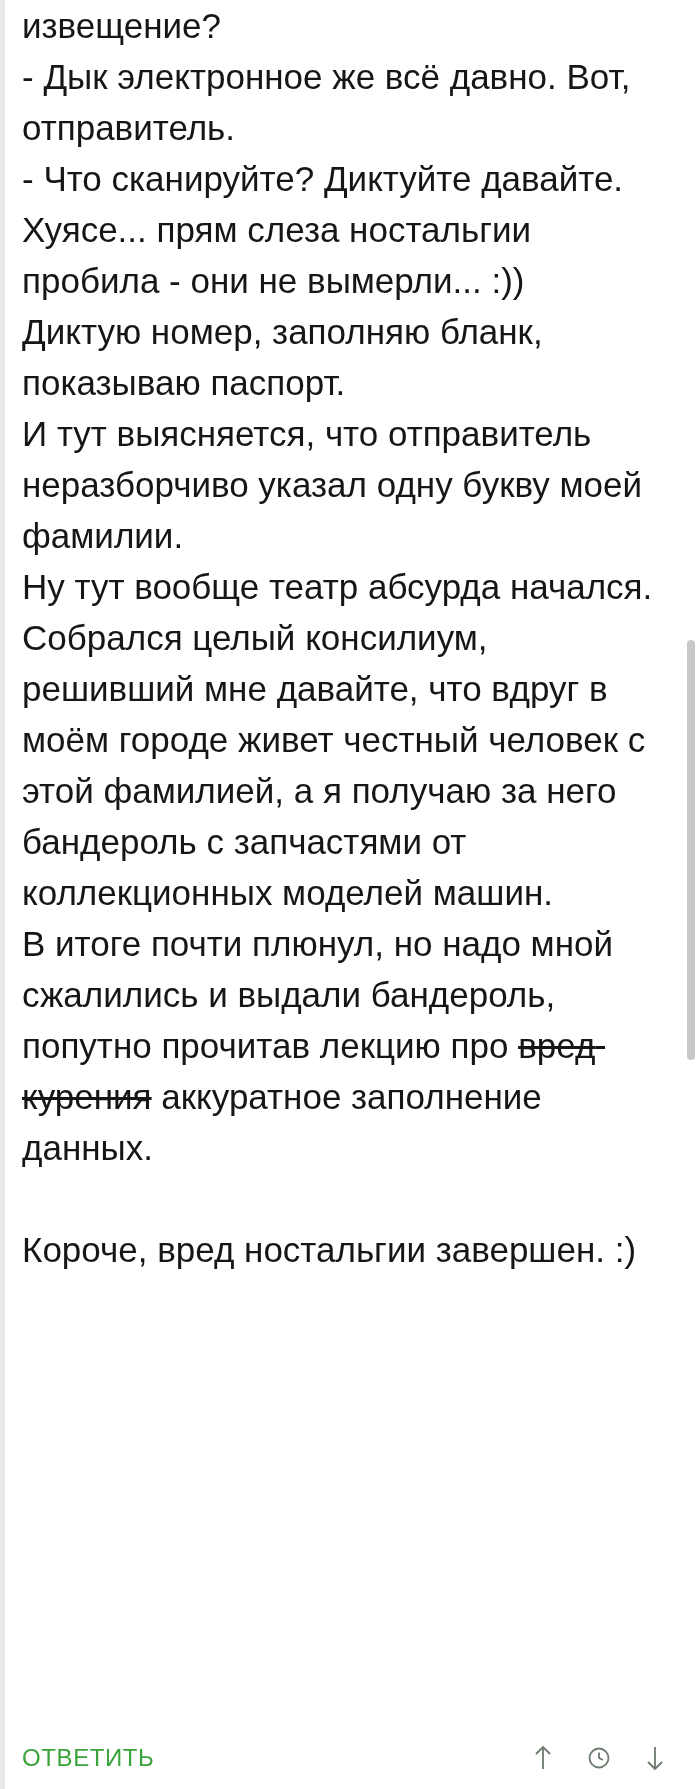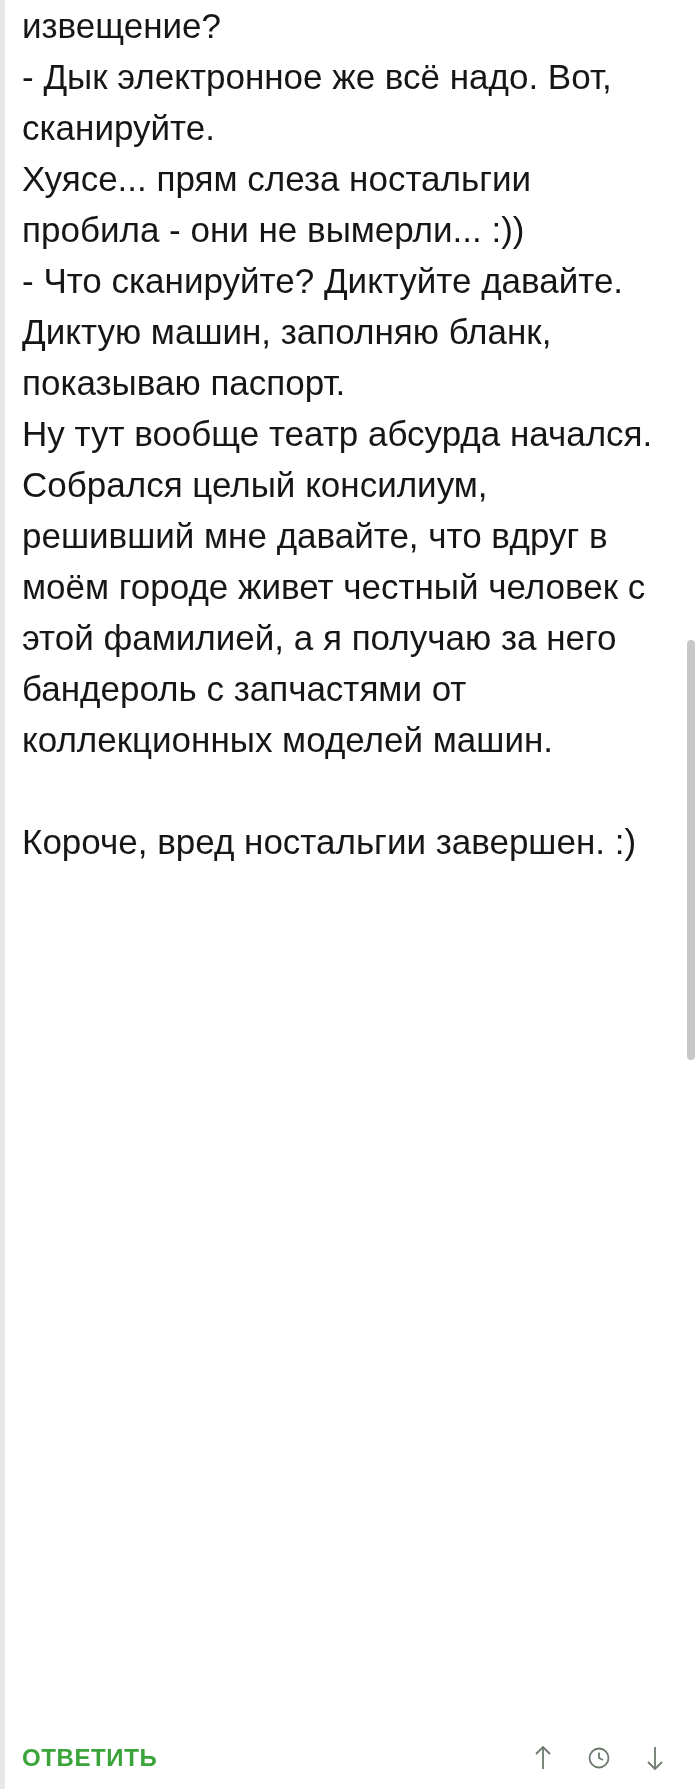--- a/index.html
+++ b/index.html
@@ -54,21 +54,21 @@
     bottom: 8px;
     height: 46px;
     display: flex;
     align-items: center;
     padding: 0 28px 0 22px;
   }
   .reply-btn {
     color: #3aa43a;
     font-size: 24px;
     letter-spacing: 0.6px;
-    font-weight: 700;
+    font-weight: 400;
     text-transform: uppercase;
     cursor: pointer;
     background: none;
     border: none;
     padding: 0;
     font-family: "Liberation Sans", sans-serif;
   }
   .footer-spacer { flex: 1 1 auto; }
   .footer-icons {
     display: flex;
@@ -105,25 +105,27 @@
 </style>
 </head>
 <body>
 
 <div class="page">
 
   <div class="left-bar"></div>
 
   <div class="comment-body">
     <div class="comment-text">извещение?</div>
-    <div class="comment-text">- Дык электронное же всё надо. Вот, сканируйте.</div>
+    <div class="comment-text">- Дык электронное же всё давно. Вот, отправитель.</div>
+    <div class="comment-text">- Что сканируйте? Диктуйте давайте.</div>
     <div class="comment-text">Хуясе... прям слеза ностальгии пробила - они не вымерли... :))</div>
-    <div class="comment-text">- Что сканируйте? Диктуйте давайте.</div>
-    <div class="comment-text">Диктую машин, заполняю бланк, показываю паспорт.</div>
+    <div class="comment-text">Диктую номер, заполняю бланк, показываю паспорт.</div>
+    <div class="comment-text">И тут выясняется, что отправитель неразборчиво указал одну букву моей фамилии.</div>
     <div class="comment-text">Ну тут вообще театр абсурда начался. Собрался целый консилиум, решивший мне давайте, что вдруг в моём городе живет честный человек с этой фамилией, а я получаю за него бандероль с запчастями от коллекционных моделей машин.</div>
+    <div class="comment-text"><span>В итоге почти плюнул, но надо мной сжалились и выдали бандероль, попутно прочитав лекцию про </span><span class="strike">вред курения</span><span> аккуратное заполнение данных.</span></div>
     <div class="blank-line"></div>
     <div class="comment-text">Короче, вред ностальгии завершен. :)</div>
   </div>
 
   <div class="footer">
     <button class="reply-btn">ОТВЕТИТЬ</button>
     <div class="footer-spacer"></div>
     <div class="footer-icons">
       <span class="ico">
         <svg width="20" height="26" viewBox="0 0 20 26" fill="none" stroke="currentColor" stroke-width="1.8">

